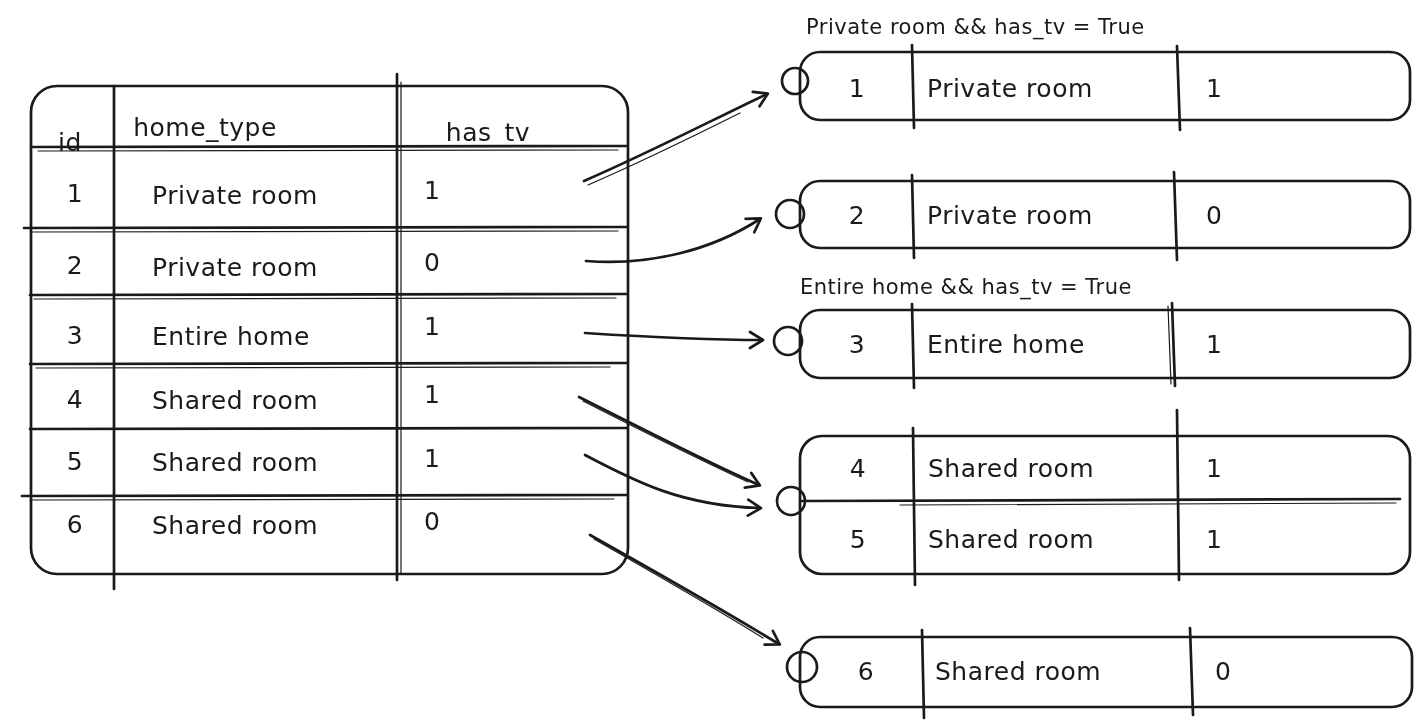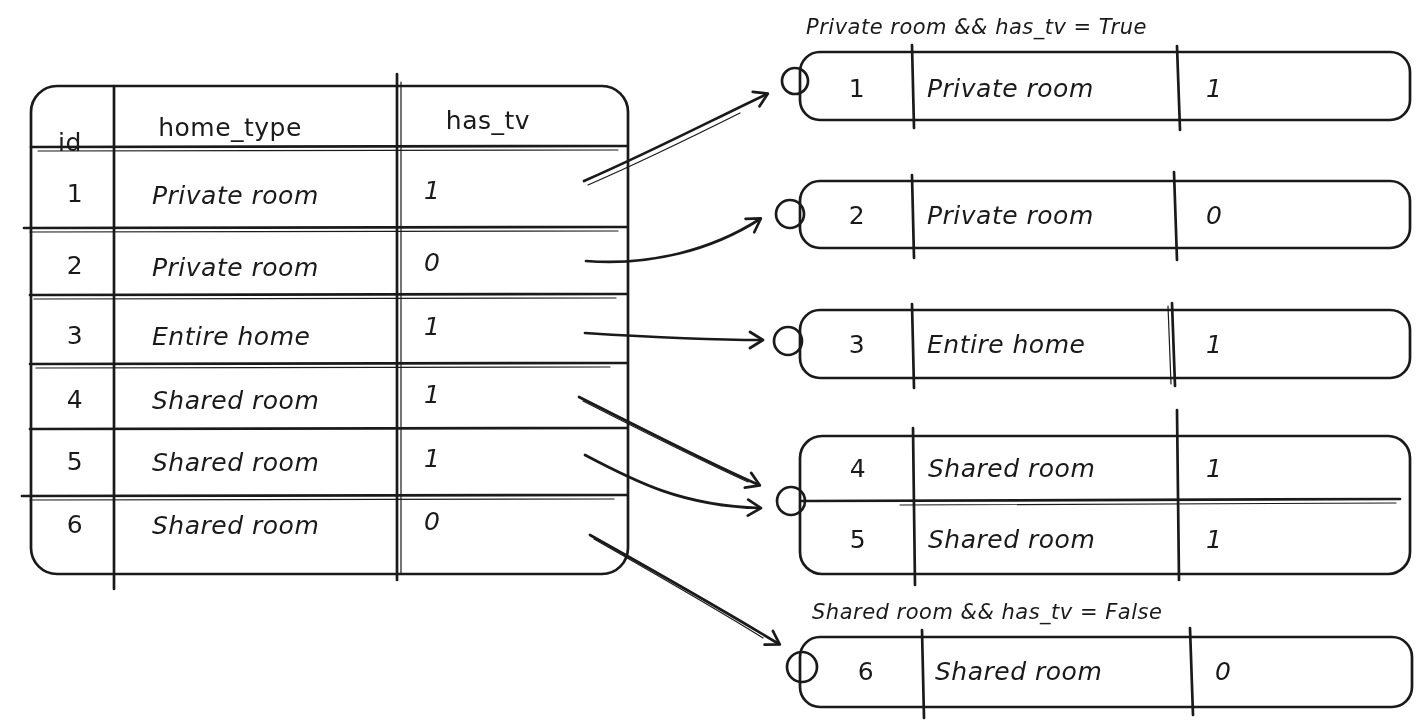--- a/index.html
+++ b/index.html
@@ -5,21 +5,21 @@
   html,body { margin:0; padding:0; }
   body { background: var(--color-background,#fff); font-family:"DejaVu Sans", sans-serif; }
   .stage { position:relative; width:1427px; height:720px; overflow:hidden;
            background: var(--color-background,#fff); color: var(--color-ink,#1a1a1a); }
   svg.wire { position:absolute; left:0; top:0; }
   .ink  { stroke: var(--color-ink,#1a1a1a); fill:none; stroke-width:2.7;
           stroke-linecap:round; stroke-linejoin:round; }
   .thin { stroke-width:1.2; }
   .t { position:absolute; white-space:nowrap; font-size:25px; color:var(--color-ink,#1a1a1a); letter-spacing:0.5px; }
   .c { transform:translate(-50%,-50%); }
-  .l { transform:translate(0,-50%);font-style:italic; }
+  .l { transform:translate(0,-50%); }
   .lbl { font-size:21px; }
 </style>
 </head>
 <body>
 
 <div class="stage">
 
   <svg class="wire" width="1427" height="720" viewBox="0 0 1427 720">
     <defs>
       <marker id="ah" viewBox="-18 -12 22 24" refX="-1" refY="0" markerWidth="22" markerHeight="24" orient="auto" markerUnits="userSpaceOnUse">
@@ -76,22 +76,22 @@
     <path class="ink" d="M 586 261 C 650 266 712 250 760 219" marker-end="url(#ah)"></path>
     <path class="ink" d="M 585 333 C 648 337 708 340 762 340" marker-end="url(#ah)"></path>
     <path class="ink" d="M 579 397 C 637 426 706 462 759 485" marker-end="url(#ah)"></path>
     <path class="ink thin" d="M 583 401 C 640 430 700 460 748 482"></path>
     <path class="ink" d="M 585 455 C 636 482 683 506 760 508" marker-end="url(#ah)"></path>
     <path class="ink" d="M 590 535 C 656 572 726 612 779 644" marker-end="url(#ah)"></path>
     <path class="ink thin" d="M 594 539 C 655 574 715 608 763 638"></path>
   </svg>
 
   <span class="t c" style="left:70px;top:142px">id</span>
-  <span class="t c" style="left:230px;top:127px">home_type</span>
-  <span class="t c" style="left:488px;top:120px">has_tv</span>
+  <span class="t c" style="left:205px;top:127px">home_type</span>
+  <span class="t c" style="left:488px;top:132px">has_tv</span>
 
   <span class="t c" style="left:75px;top:193px">1</span>
   <span class="t l" style="left:152px;top:195px">Private room</span>
   <span class="t l" style="left:424px;top:190px">1</span>
 
   <span class="t c" style="left:75px;top:265px">2</span>
   <span class="t l" style="left:152px;top:267px">Private room</span>
   <span class="t l" style="left:424px;top:262px">0</span>
 
   <span class="t c" style="left:75px;top:335px">3</span>
@@ -112,29 +112,29 @@
 
   <span class="t l lbl" style="left:806px;top:27px">Private room &amp;&amp; has_tv = True</span>
   <span class="t c" style="left:857px;top:88px">1</span>
   <span class="t l" style="left:927px;top:88px">Private room</span>
   <span class="t l" style="left:1206px;top:88px">1</span>
 
   <span class="t c" style="left:857px;top:215px">2</span>
   <span class="t l" style="left:927px;top:215px">Private room</span>
   <span class="t l" style="left:1206px;top:215px">0</span>
 
+  <span class="t l lbl" style="left:800px;top:287px">Entire home &amp;&amp; has_tv = True</span>
   <span class="t c" style="left:857px;top:344px">3</span>
   <span class="t l" style="left:927px;top:344px">Entire home</span>
   <span class="t l" style="left:1206px;top:344px">1</span>
 
   <span class="t c" style="left:858px;top:468px">4</span>
   <span class="t l" style="left:928px;top:468px">Shared room</span>
   <span class="t l" style="left:1206px;top:468px">1</span>
   <span class="t c" style="left:858px;top:539px">5</span>
   <span class="t l" style="left:928px;top:539px">Shared room</span>
   <span class="t l" style="left:1206px;top:539px">1</span>
 
-  <span class="t l lbl" style="left:812px;top:612px">Shared room &amp;&amp; has_tv = False</span>
   <span class="t c" style="left:866px;top:671px">6</span>
   <span class="t l" style="left:935px;top:671px">Shared room</span>
   <span class="t l" style="left:1215px;top:671px">0</span>
 
 </div>
 
 </body></html>

